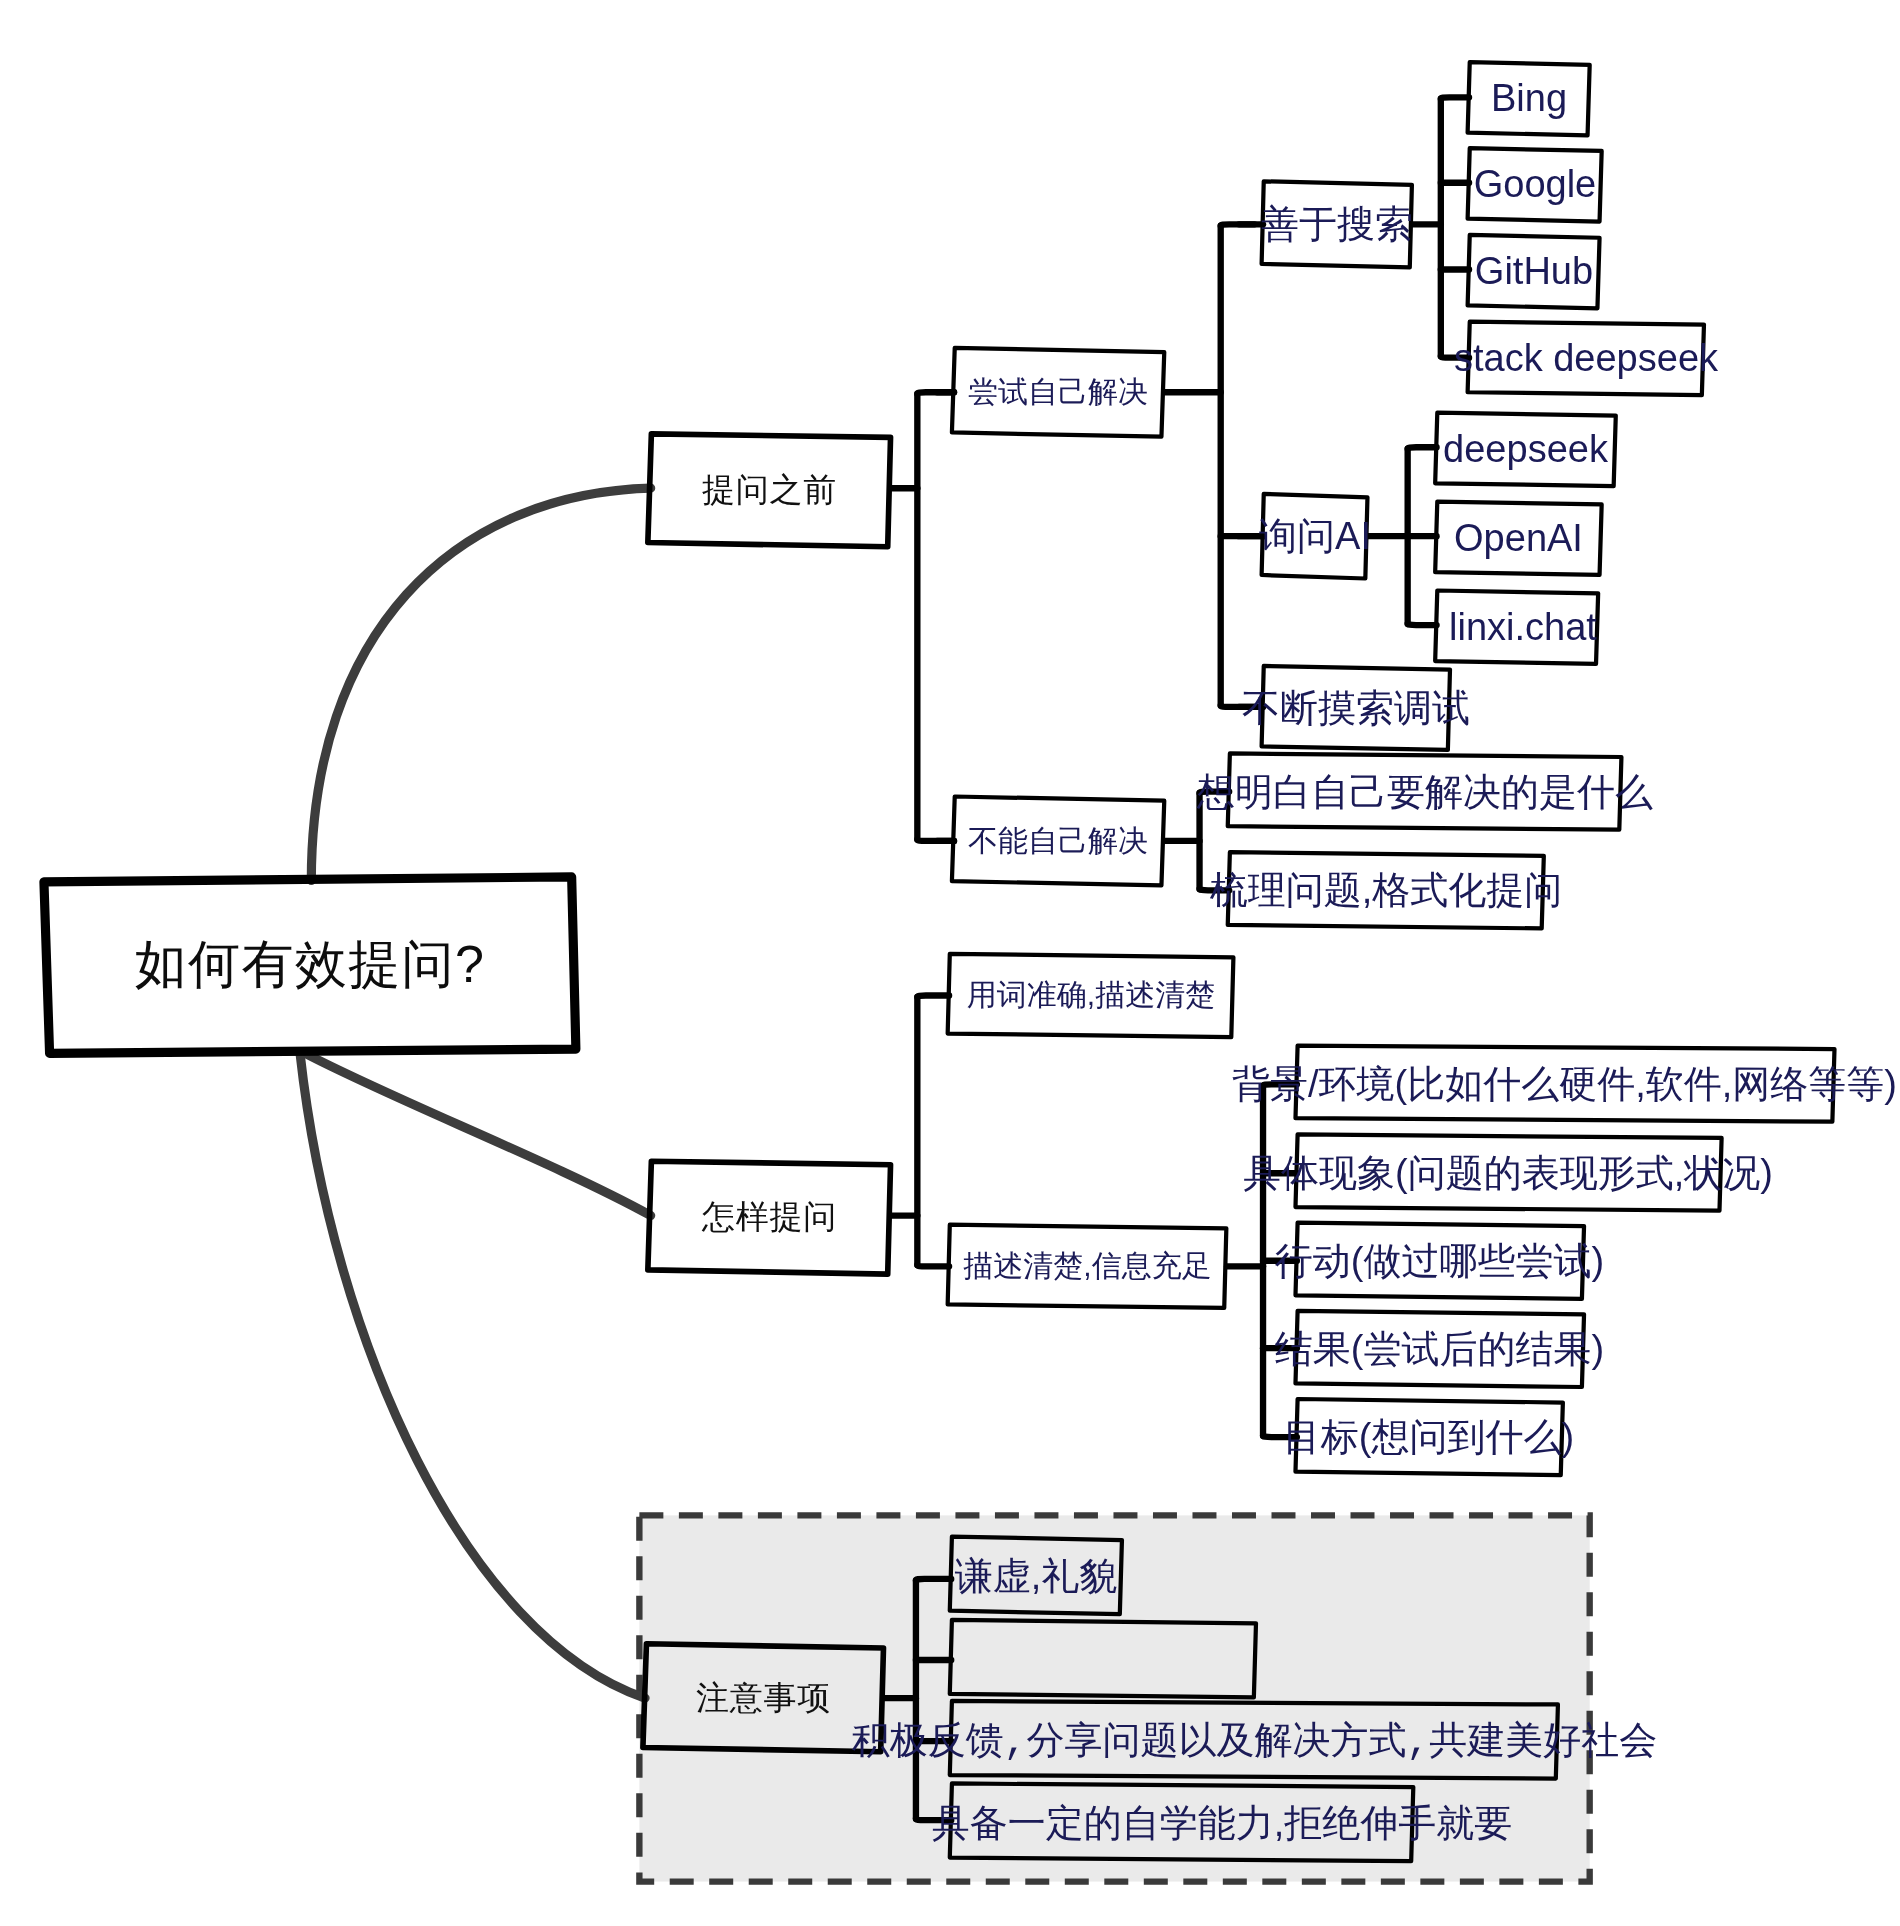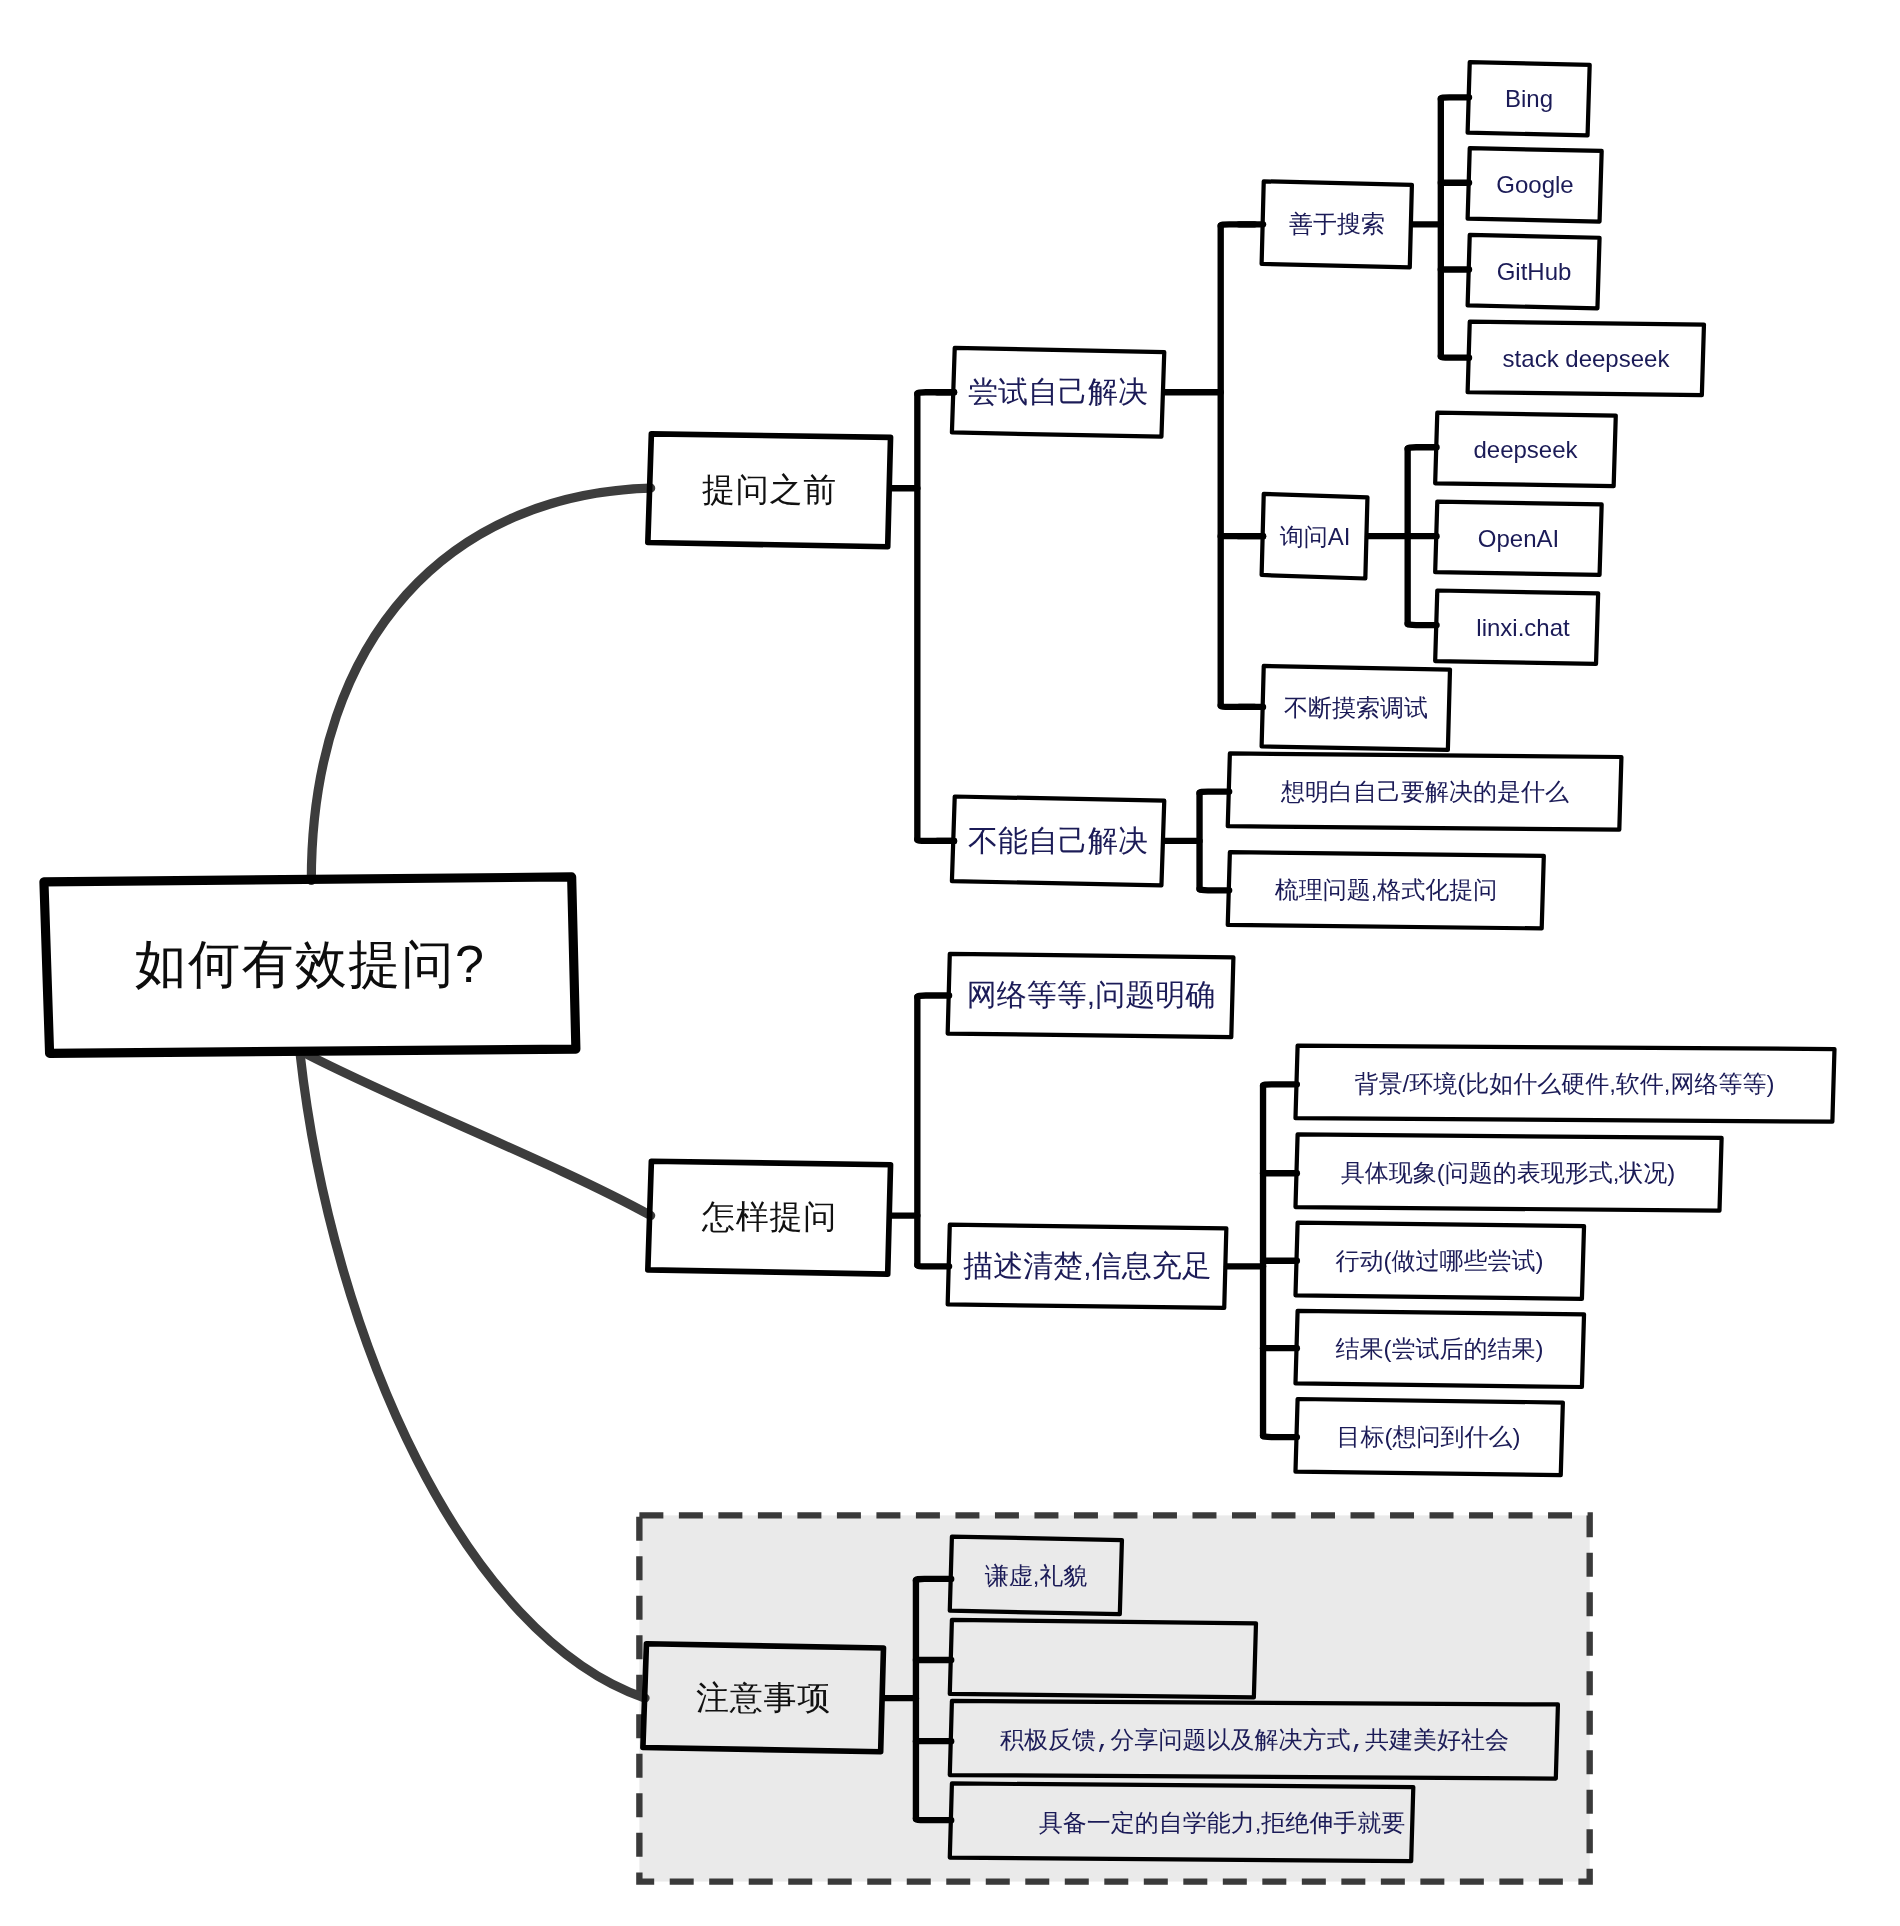--- a/index.html
+++ b/index.html
@@ -11,21 +11,21 @@
     position:absolute;
     display:flex;align-items:center;justify-content:center;
     box-sizing:border-box;
     white-space:nowrap;
     font-family:"Liberation Sans","DejaVu Sans",sans-serif;
     pointer-events:none;
   }
   .lvl-root{ color:#0d0d0d; font-size:52px; letter-spacing:1.4px; }
   .lvl-1{ color:#111111; font-size:33px; letter-spacing:0.7px; }
   .lvl-2{ color:#1b1b57; font-size:30px; }
-  .lvl-3{ color:#1b1b57; font-size:24px; }
+  .lvl-3{ color:#1b1b57; font-size:38px; }
 </style>
 </head>
 <body>
 
 <div id="stage">
 
   <svg id="canvas" viewBox="0 0 2694 2730" xmlns="http://www.w3.org/2000/svg">
 
     <rect x="906" y="2148" width="1347" height="519" fill="#eaeaea" stroke="#3a3a3a" stroke-width="9" stroke-dasharray="34 22"></rect>
 
@@ -175,21 +175,21 @@
   <div class="node-label lvl-3" style="left:1468px;top:235px;width:132px;height:73px;">GitHub</div>
   <div class="node-label lvl-3" style="left:1468px;top:322px;width:236px;height:73px;">stack deepseek</div>
 
   <div class="node-label lvl-3" style="left:1435px;top:413px;width:181px;height:73px;">deepseek</div>
   <div class="node-label lvl-3" style="left:1435px;top:502px;width:167px;height:73px;">OpenAI</div>
   <div class="node-label lvl-3" style="left:1435px;top:591px;width:163px;height:73px;padding-left:13px;">linxi.chat</div>
 
   <div class="node-label lvl-3" style="left:1228px;top:754px;width:394px;height:76px;">想明白自己要解决的是什么</div>
   <div class="node-label lvl-3" style="left:1228px;top:852px;width:316px;height:76px;">梳理问题,格式化提问</div>
 
-  <div class="node-label lvl-2" style="left:948px;top:954px;width:286px;height:83px;">网络等等,问题明确</div>
+  <div class="node-label lvl-2" style="left:948px;top:954px;width:286px;height:83px;">用词准确,描述清楚</div>
   <div class="node-label lvl-2" style="left:948px;top:1225px;width:279px;height:83px;">描述清楚,信息充足</div>
 
   <div class="node-label lvl-3" style="left:1295px;top:1046px;width:539px;height:76px;">背景/环境(比如什么硬件,软件,网络等等)</div>
   <div class="node-label lvl-3" style="left:1295px;top:1135px;width:426px;height:76px;">具体现象(问题的表现形式,状况)</div>
   <div class="node-label lvl-3" style="left:1295px;top:1223px;width:289px;height:76px;">行动(做过哪些尝试)</div>
   <div class="node-label lvl-3" style="left:1295px;top:1311px;width:289px;height:76px;">结果(尝试后的结果)</div>
   <div class="node-label lvl-3" style="left:1295px;top:1399px;width:267px;height:76px;">目标(想问到什么)</div>
 
   <div class="node-label lvl-3" style="left:950px;top:1537px;width:172px;height:78px;">谦虚,礼貌</div>
   <div class="node-label lvl-3" style="left:950px;top:1701px;width:609px;height:78px;font-family:Liberation Mono, monospace;">积极反馈,分享问题以及解决方式,共建美好社会</div>

